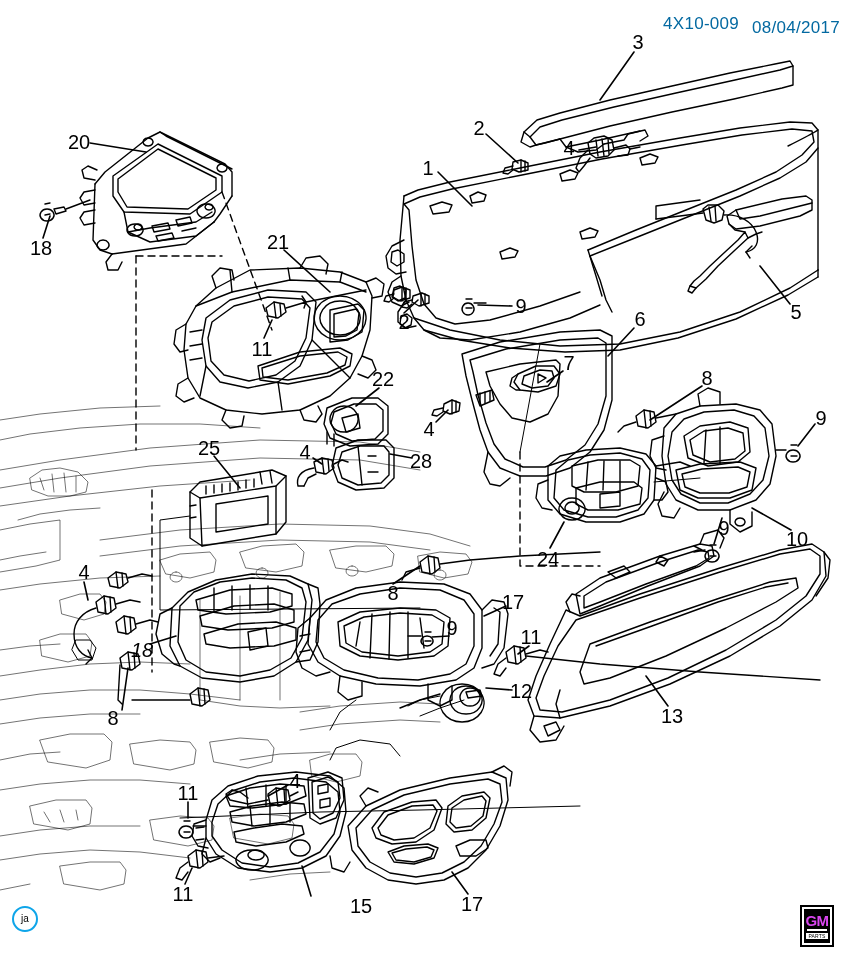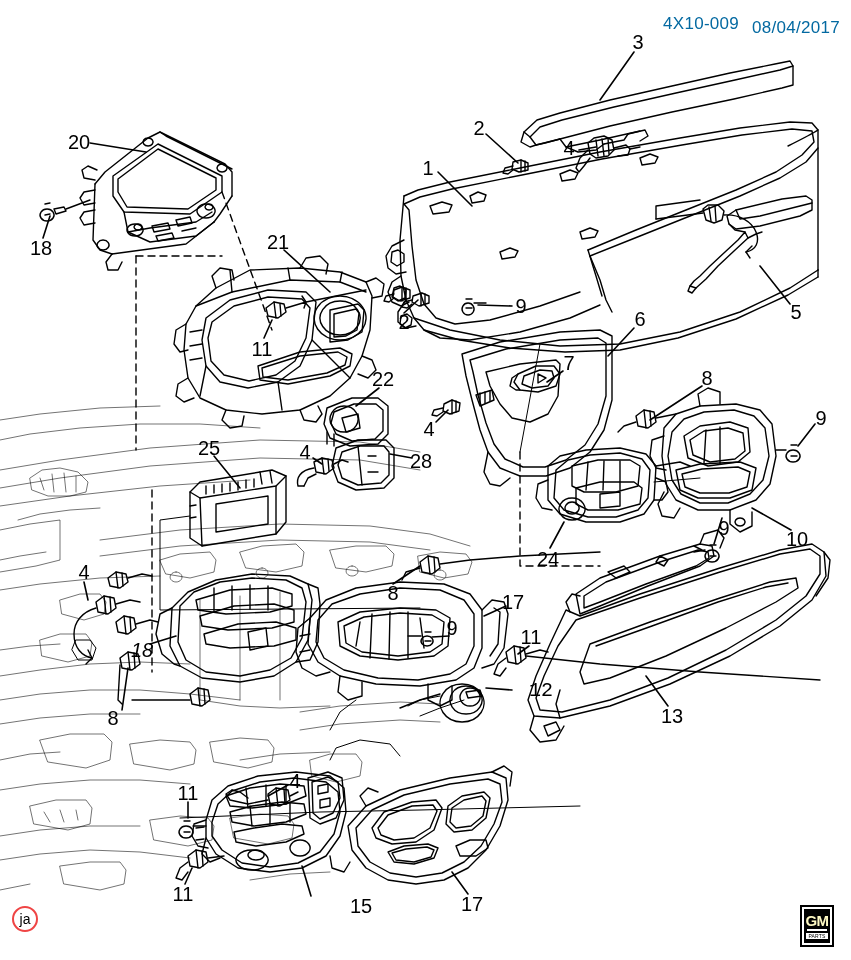--- a/index.html
+++ b/index.html
@@ -46,24 +46,24 @@
     line-height: 1;
     white-space: nowrap;
     transform: translate(-50%, -50%);
   }
 
   
   #rev-marker {
     position: absolute;
     left: 12px; top: 906px;
     width: 26px; height: 26px;
-    border: 2px solid #ef4444;
+    border: 2px solid #0ea5e9;
     border-radius: 50%;
     box-sizing: border-box;
-    font-size: 14px;
+    font-size: 10px;
     line-height: 22px;
     text-align: center;
     color: #000;
     font-family: "Liberation Sans", sans-serif;
   }
 
   
   #gm-logo {
     position: absolute;
     left: 800px; top: 905px;
@@ -75,21 +75,21 @@
   }
   #gm-logo-inner {
     width: 100%; height: 100%;
     background: #000;
     display: flex;
     flex-direction: column;
     align-items: center;
     justify-content: center;
   }
   #gm-wordmark {
-    color: #fef9c3;
+    color: #d946ef;
     font-family: "Liberation Sans", sans-serif;
     font-size: 15px;
     font-weight: bold;
     letter-spacing: -0.5px;
     line-height: 1;
   }
   #gm-underline {
     width: 20px;
     height: 2px;
     background: #fff;
@@ -707,21 +707,21 @@
   <div class="callout" style="left:393px; top:593px;">8</div>
   <div class="callout" style="left:113px; top:718px;">8</div>
   <div class="callout" style="left:521px; top:306px;">9</div>
   <div class="callout" style="left:821px; top:418px;">9</div>
   <div class="callout" style="left:724px; top:528px;">9</div>
   <div class="callout" style="left:452px; top:628px;">9</div>
   <div class="callout" style="left:797px; top:539px;">10</div>
   <div class="callout" style="left:262px; top:349px;">11</div>
   <div class="callout" style="left:531px; top:637px;">11</div>
   <div class="callout" style="left:183px; top:894px;">11</div>
-  <div class="callout" style="left:541px; top:691px;font-family:Liberation Mono, monospace;">12</div>
+  <div class="callout" style="left:521px; top:691px;">12</div>
   <div class="callout" style="left:672px; top:716px;text-align:right;">13</div>
   <div class="callout" style="left:472px; top:904px;">17</div>
   <div class="callout" style="left:313px; top:906px;margin-left:48px;">15</div>
   <div class="callout" style="left:188px; top:793px;">11</div>
   <div class="callout" style="left:513px; top:602px;">17</div>
   <div class="callout" style="left:142px; top:650px;font-style:italic;">18</div>
   <div class="callout" style="left:41px;  top:248px;">18</div>
   <div class="callout" style="left:79px;  top:142px;text-align:center;">20</div>
   <div class="callout" style="left:278px; top:242px;">21</div>
   <div class="callout" style="left:383px; top:379px;">22</div>

